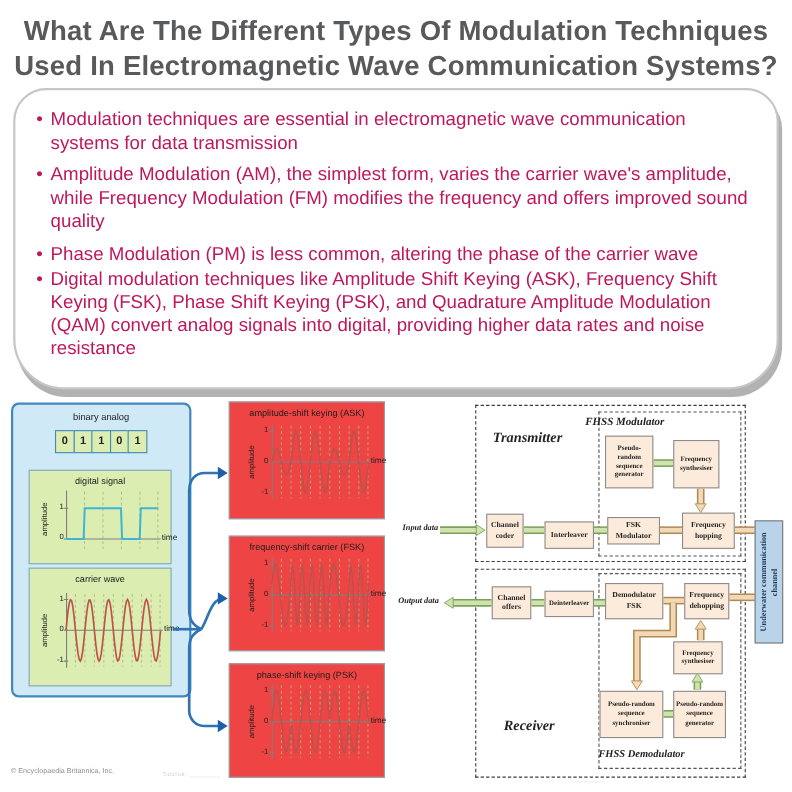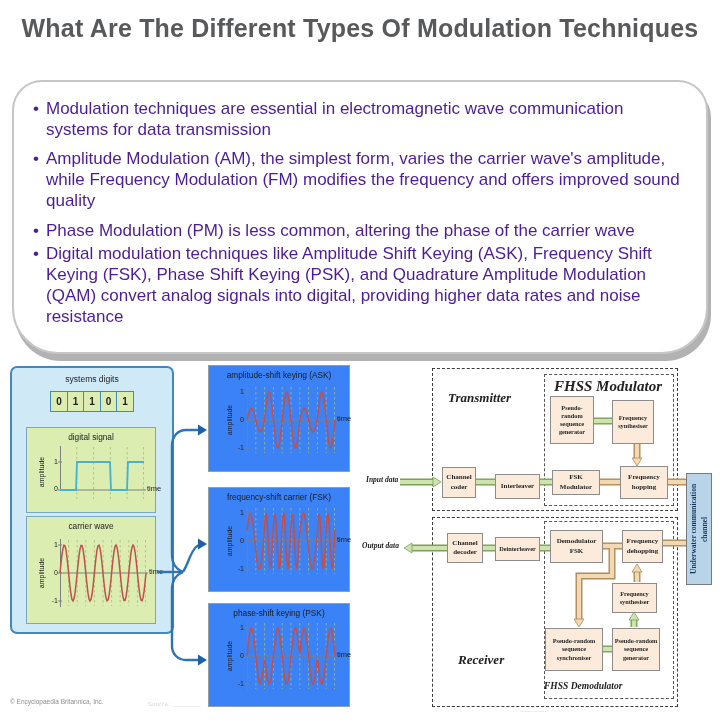--- a/index.html
+++ b/index.html
@@ -8,38 +8,38 @@
 
   
   #title{position:absolute;top:13px;left:0;width:720px;text-align:center;
          font-weight:bold;font-size:25px;line-height:1.26;color:#58595b;letter-spacing:.2px}
 
   
   #card{position:absolute;left:12px;top:80px;width:692px;height:270px;background:#fff;
         border:2px solid #c6c6c6;border-radius:30px 30px 46px 46px;
         box-shadow:3px 7px 0 #b2b2b2;z-index:0}
   #bullets{position:absolute;left:32px;top:99px;width:650px;font-size:17px;
-           line-height:1.22;color:#4c1d95;z-index:1}
+           line-height:1.22;color:#be185d;z-index:1}
   .bullet{position:relative;padding-left:14px;margin-bottom:9px}
   .bullet:nth-child(3){margin-bottom:3px}
   .bullet::before{content:"•";position:absolute;left:1px;top:0}
 
   
   #bpanel{position:absolute;left:10px;top:366px;width:160px;height:264px;
           background:#cfe9f7;border:2px solid #4288be;border-radius:7px;z-index:1}
   .bd-title{position:absolute;top:6px;left:0;width:100%;text-align:center;
             font-size:8.5px;color:#1c1c1c}
   #bitrow{position:absolute;top:23px;left:50%;transform:translateX(-50%);display:flex}
   .bitcell{width:16px;height:19px;background:#dcedb2;border:1.5px solid #4288be;
            margin-left:-1.5px;display:flex;align-items:center;justify-content:center;
            font-size:10px;font-weight:bold;color:#222}
   .bitcell:first-child{margin-left:0}
 
   .greenpanel{position:absolute;background:#dcedb2;border:1.5px solid #7aa6c6}
-  .midpanel{position:absolute;background:#3b82f6;border:1.5px solid #8fa0ad;z-index:1}
+  .midpanel{position:absolute;background:#ef4444;border:1.5px solid #8fa0ad;z-index:1}
   .wp-title{position:absolute;top:4px;left:0;width:100%;text-align:center;
             font-size:8.3px;color:#1c1c1c;white-space:nowrap}
   .chartbox{position:absolute}
   .tk{position:absolute;left:8px;width:11px;text-align:right;font-size:7px;color:#222}
   .xlab{position:absolute;font-size:7.5px;color:#222;white-space:nowrap}
   .ylab{position:absolute;font-size:7px;color:#222;white-space:nowrap;
         transform:translate(-50%,-50%) rotate(-90deg)}
   svg.wave{position:absolute;top:2px;overflow:visible}
 
   
@@ -63,32 +63,33 @@
 
   
   #credit{position:absolute;left:10px;top:698px;font-size:6.5px;color:#8e8e8e}
   .wm{position:absolute;font-size:5.5px;color:#d2d2d2;letter-spacing:.5px}
 </style>
 </head>
 <body>
 
 <div id="title">
   <div>What Are The Different Types Of Modulation Techniques</div>
+  <div>Used In Electromagnetic Wave Communication Systems?</div>
 </div>
 
 <div id="card"></div>
 <div id="bullets">
   <div class="bullet">Modulation techniques are essential in electromagnetic wave communication systems for data transmission</div>
   <div class="bullet">Amplitude Modulation (AM), the simplest form, varies the carrier wave's amplitude, while Frequency Modulation (FM) modifies the frequency and offers improved sound quality</div>
   <div class="bullet">Phase Modulation (PM) is less common, altering the phase of the carrier wave</div>
   <div class="bullet">Digital modulation techniques like Amplitude Shift Keying (ASK), Frequency Shift Keying (FSK), Phase Shift Keying (PSK), and Quadrature Amplitude Modulation (QAM) convert analog signals into digital, providing higher data rates and noise resistance</div>
 </div>
 
 <div id="bpanel">
-  <div class="bd-title">systems digits</div>
+  <div class="bd-title">binary analog</div>
   <div id="bitrow">
     <div class="bitcell">0</div>
     <div class="bitcell">1</div>
     <div class="bitcell">1</div>
     <div class="bitcell">0</div>
     <div class="bitcell">1</div>
   </div>
 
   <div class="greenpanel" style="left:14px;top:59px;width:128px;height:84px">
     <div class="wp-title">digital signal</div>
@@ -179,34 +180,34 @@
     <span class="xlab" style="left:112px;top:32px">time</span>
   </div>
 </div>
 
 <div class="dashed" style="left:432px;top:368px;width:244px;height:141px"></div>
 <div class="dashed-in" style="left:544px;top:374px;width:128px;height:130px"></div>
 <div class="dashed" style="left:432px;top:517px;width:244px;height:188px"></div>
 <div class="dashed-in" style="left:544px;top:521px;width:128px;height:176px"></div>
 
 <div class="serif-lbl" style="left:448px;top:390px;font-size:13px">Transmitter</div>
-<div class="serif-lbl" style="left:544px;top:378px;width:128px;text-align:center;font-size:15px">FHSS Modulator</div>
+<div class="serif-lbl" style="left:532px;top:378px;width:128px;text-align:left;font-size:10px">FHSS Modulator</div>
 <div class="serif-lbl" style="left:458px;top:652px;font-size:13px">Receiver</div>
 <div class="serif-lbl" style="left:544px;top:681px;width:128px;font-size:9.5px">FHSS Demodulator</div>
 <div class="serif-lbl" style="left:366px;top:475px;font-size:7.5px">Input data</div>
 <div class="serif-lbl" style="left:362px;top:541px;font-size:7.5px">Output data</div>
 
 <div class="fbox sm" style="left:550px;top:396px;width:44px;height:48px">Pseudo-random sequence generator</div>
 <div class="fbox sm" style="left:612px;top:400px;width:42px;height:44px">Frequency synthesiser</div>
 <div class="fbox" style="left:442px;top:467px;width:34px;height:31px">Channel coder</div>
 <div class="fbox" style="left:495px;top:474px;width:45px;height:25px">Interleaver</div>
 <div class="fbox" style="left:552px;top:470px;width:48px;height:25px">FSK Modulator</div>
 <div class="fbox" style="left:620px;top:466px;width:48px;height:33px">Frequency hopping</div>
 
-<div class="fbox" style="left:447px;top:533px;width:36px;height:30px">Channel decoder</div>
+<div class="fbox" style="left:447px;top:533px;width:36px;height:30px">Channel offers</div>
 <div class="fbox sm" style="left:495px;top:537px;width:45px;height:24px">Deinterleaver</div>
 <div class="fbox" style="left:550px;top:530px;width:53px;height:33px">Demodulator FSK</div>
 <div class="fbox" style="left:622px;top:530px;width:41px;height:33px">Frequency dehopping</div>
 <div class="fbox sm" style="left:612px;top:583px;width:45px;height:30px">Frequency synthesiser</div>
 <div class="fbox sm" style="left:545px;top:628px;width:58px;height:43px">Pseudo-random sequence synchroniser</div>
 <div class="fbox sm" style="left:612px;top:628px;width:48px;height:43px">Pseudo-random sequence generator</div>
 
 <div id="channel">
   <span>Underwater communication channel</span>
 </div>

